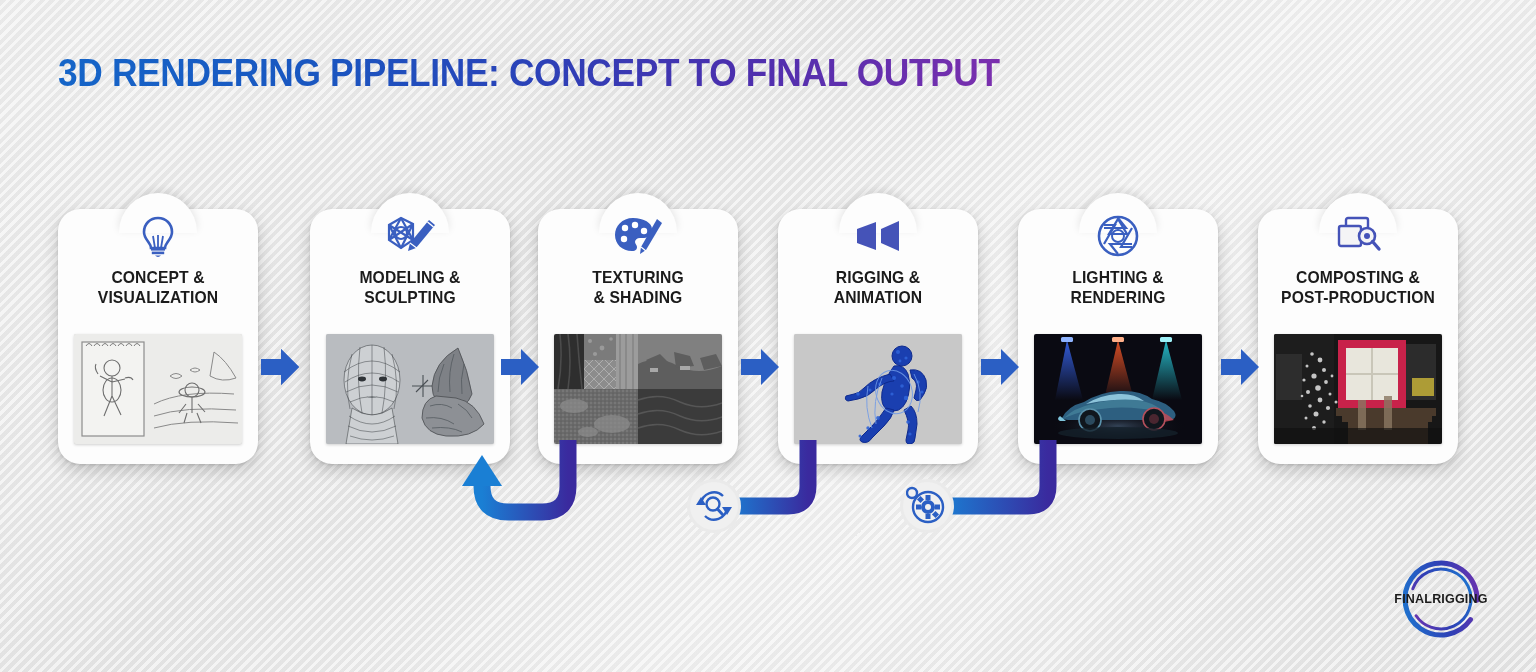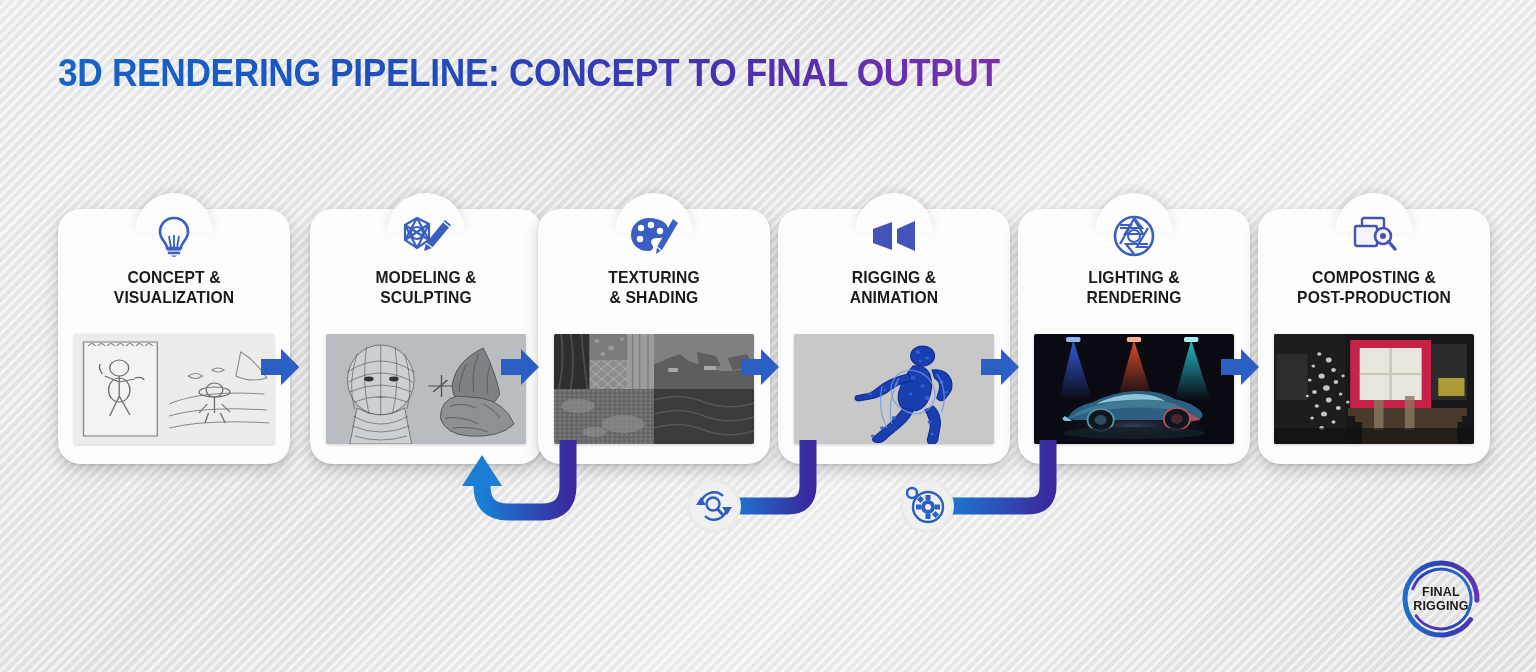--- a/index.html
+++ b/index.html
@@ -48,21 +48,21 @@
     -webkit-background-clip: text;
     background-clip: text;
     color: transparent;
     -webkit-text-fill-color: transparent;
     text-shadow: 0 0 0 rgba(0,0,0,0);
   }
 
   
   .card {
     position: absolute;
-    width: 232px;
+    width: 200px;
     height: 255px;
     top: 209px;
     background: #fdfdfd;
     border-radius: 22px;
     box-shadow: 0 6px 16px rgba(0,0,0,0.18), 0 1px 3px rgba(0,0,0,0.12);
   }
   .card-tab {
     position: absolute;
     left: 50%;
     transform: translateX(-50%);
@@ -150,21 +150,21 @@
     height: 84px;
     z-index: 6;
   }
   #final-badge .ring {
     position: absolute; inset: 0;
   }
   #final-badge .label {
     position: absolute;
     inset: 0;
     display: flex;
-    flex-direction: column;
+    flex-direction: row;
     align-items: center;
     justify-content: center;
     font-size: 12.5px;
     font-weight: 700;
     color: #1b1b1b;
     line-height: 1.15;
     letter-spacing: 0.2px;
   }
 </style>
 </head>

